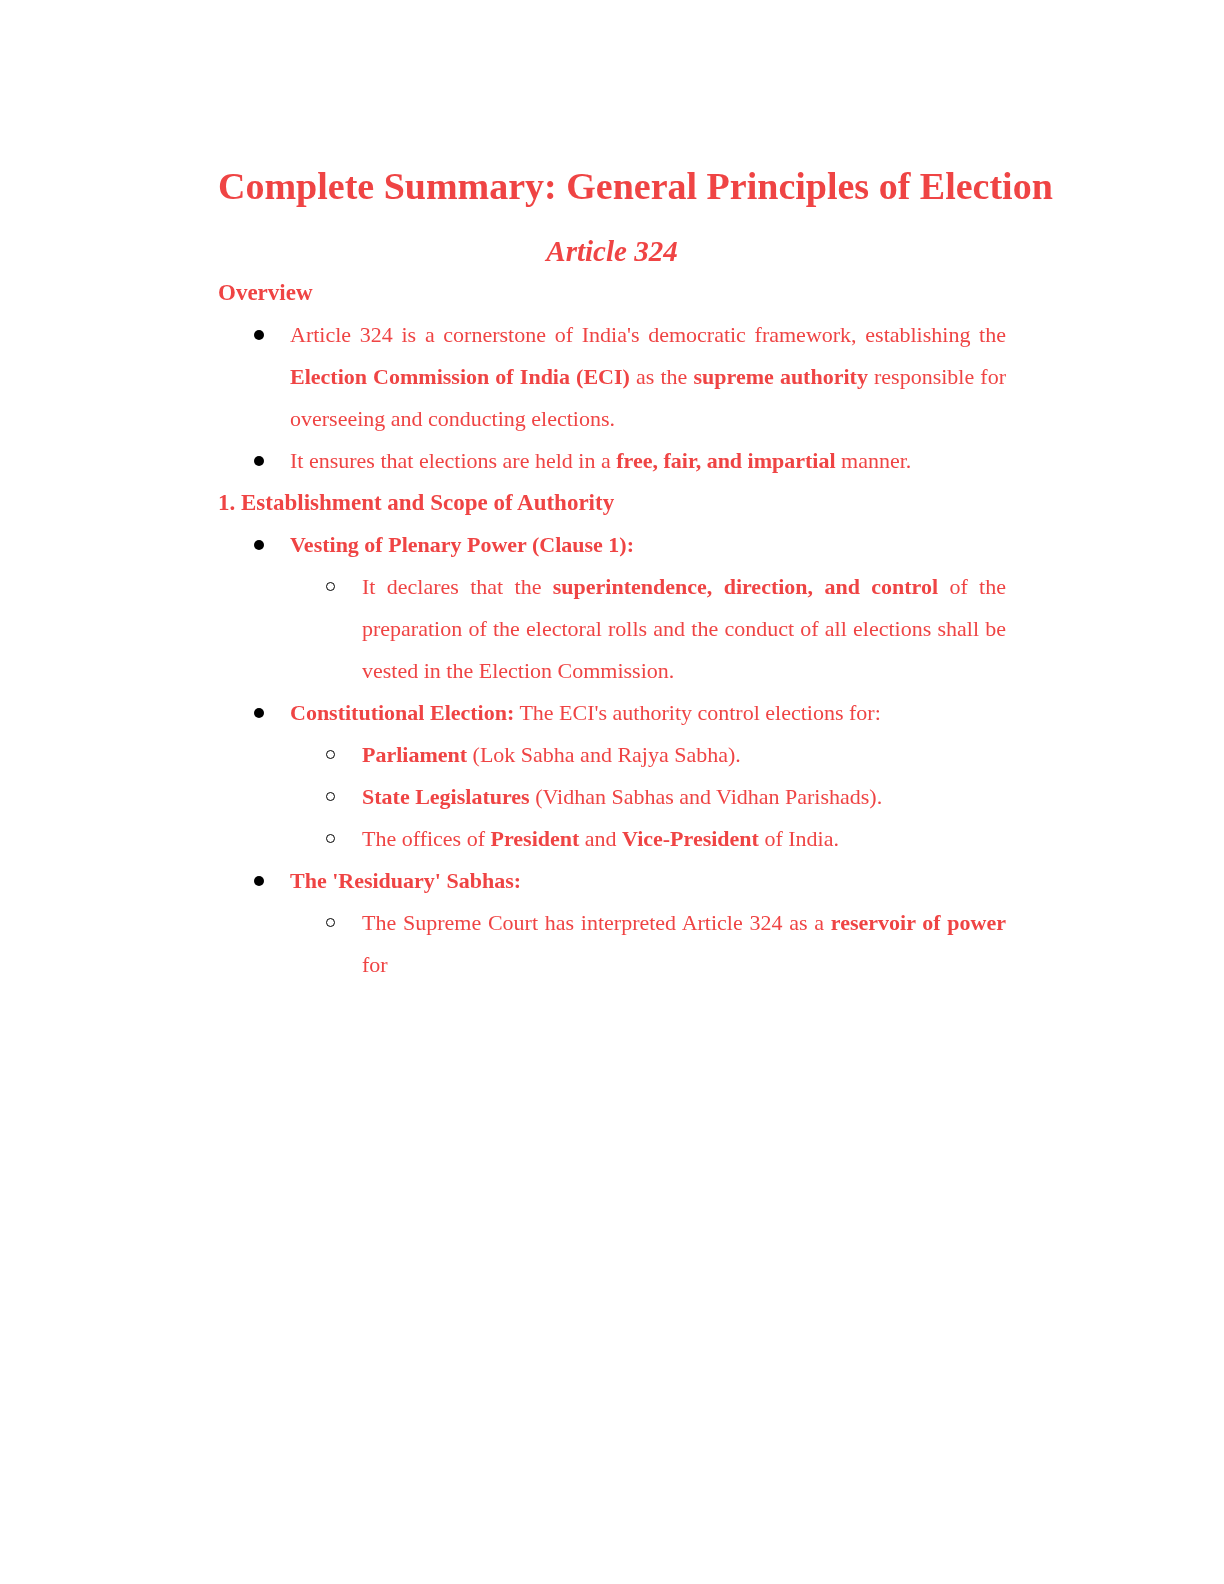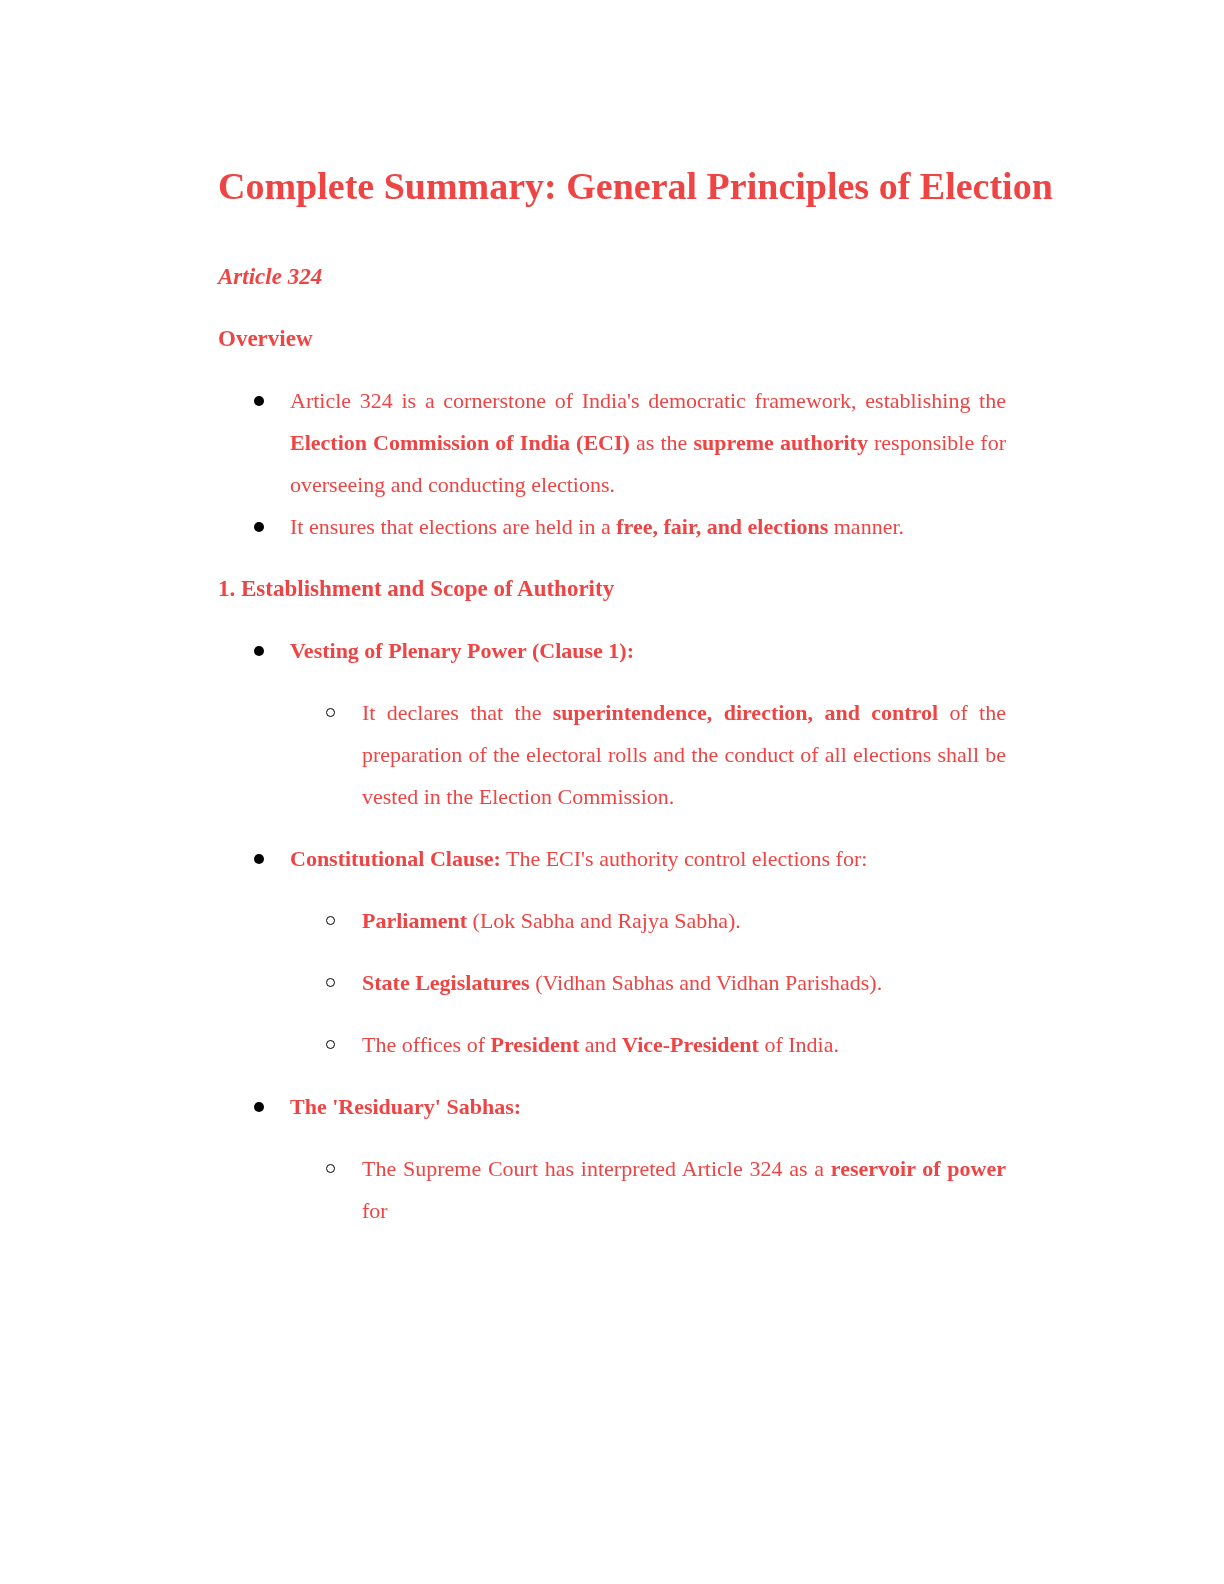--- a/index.html
+++ b/index.html
@@ -18,34 +18,34 @@
     padding: 152px 144px 0 144px;
   }
   .title {
     font-size: 38px;
     line-height: 68px;
     font-weight: bold;
     text-align: center;
   }
   .title .t-line { white-space: nowrap; }
   .subtitle {
-    margin-top: 36px;
-    font-size: 23px;
+    margin-top: 10px;
+    font-size: 29px;
     line-height: 42px;
     font-weight: bold;
     font-style: italic;
-    text-align: left;
+    text-align: center;
   }
   .heading {
     font-size: 23px;
     line-height: 42px;
     font-weight: bold;
     text-align: left;
   }
-  .gap { margin-top: 20px; }
+  .gap { }
   .li { position: relative; }
   .li.l1 { margin-left: 72px; }
   .li.l2 { margin-left: 144px; }
   .marker {
     position: absolute;
     left: -36px;
     display: block;
   }
   .marker.disc {
     top: 16px;
@@ -79,41 +79,41 @@
 
   <div class="li l1 gap">
     <span class="marker disc"></span>
     <span class="line just"><span>Article 324 is a cornerstone of India's democratic framework, establishing the</span></span>
     <span class="line just"><b>Election Commission of India (ECI)</b><span> as the </span><b>supreme authority</b><span> responsible for</span></span>
     <span class="line"><span>overseeing and conducting elections.</span></span>
   </div>
 
   <div class="li l1">
     <span class="marker disc"></span>
-    <span class="line"><span>It ensures that elections are held in a </span><b>free, fair, and elections</b><span> manner.</span></span>
+    <span class="line"><span>It ensures that elections are held in a </span><b>free, fair, and impartial</b><span> manner.</span></span>
   </div>
 
   <h2 class="heading gap">1. Establishment and Scope of Authority</h2>
 
   <div class="li l1 gap">
     <span class="marker disc"></span>
     <span class="line"><b>Vesting of Plenary Power (Clause 1):</b></span>
   </div>
 
 
   <div class="li l2 gap">
     <span class="marker circle"></span>
     <span class="line just"><span>It declares that the </span><b>superintendence, direction, and control</b><span> of the</span></span>
     <span class="line just"><span>preparation of the electoral rolls and the conduct of all elections shall be</span></span>
     <span class="line"><span>vested in the Election Commission.</span></span>
   </div>
 
   <div class="li l1 gap">
     <span class="marker disc"></span>
-    <span class="line"><b>Constitutional Clause:</b><span> The ECI's authority control elections for:</span></span>
+    <span class="line"><b>Constitutional Election:</b><span> The ECI's authority control elections for:</span></span>
   </div>
 
   <div class="li l2 gap">
     <span class="marker circle"></span>
     <span class="line"><b>Parliament</b><span> (Lok Sabha and Rajya Sabha).</span></span>
   </div>
 
   <div class="li l2 gap">
     <span class="marker circle"></span>
     <span class="line"><b>State Legislatures</b><span> (Vidhan Sabhas and Vidhan Parishads).</span></span>

